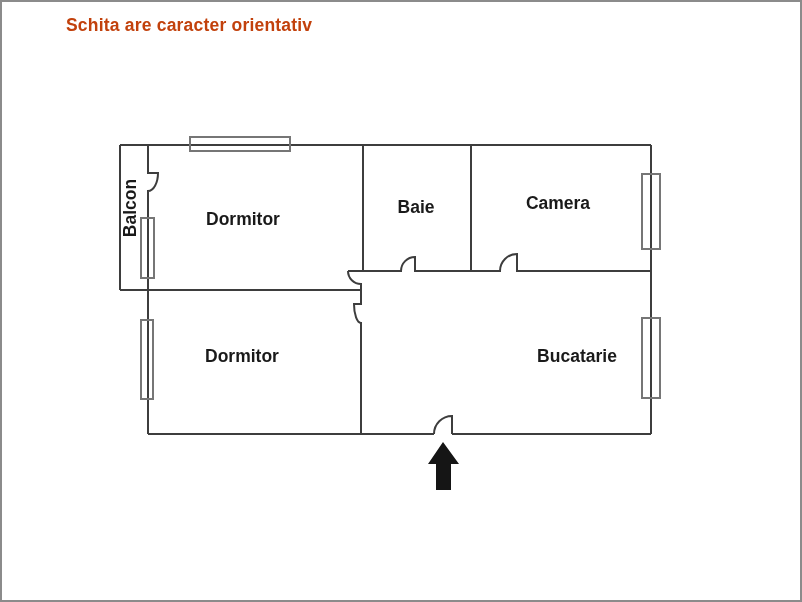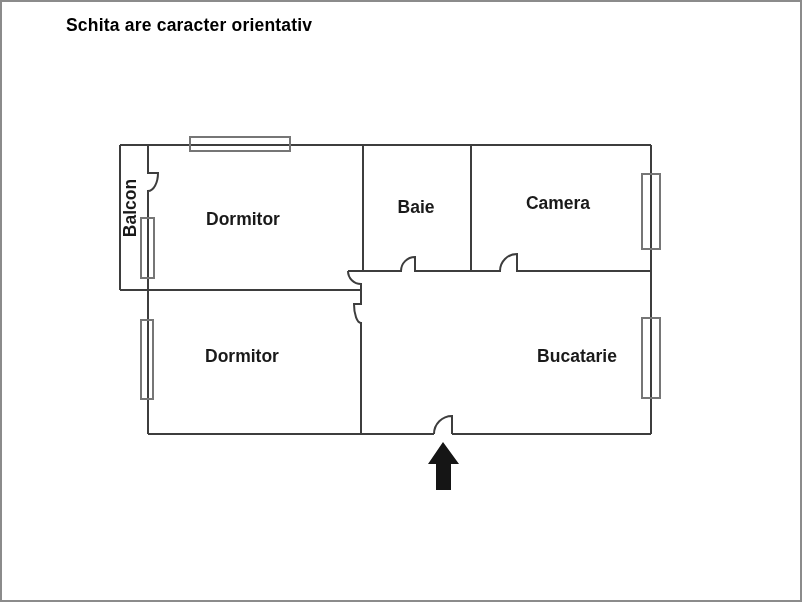--- a/index.html
+++ b/index.html
@@ -17,21 +17,21 @@
     background: #ffffff;
     overflow: hidden;
   }
   .title {
     position: absolute;
     left: 64px;
     top: 13px;
     font-size: 17.5px;
     font-weight: 600;
     letter-spacing: 0.2px;
-    color: #000000;
+    color: #c2410c;
     white-space: nowrap;
   }
   svg.plan {
     position: absolute;
     left: 0;
     top: 0;
   }
   svg.plan text {
     font-family: "Liberation Sans", "DejaVu Sans", sans-serif;
     font-size: 17.5px;

